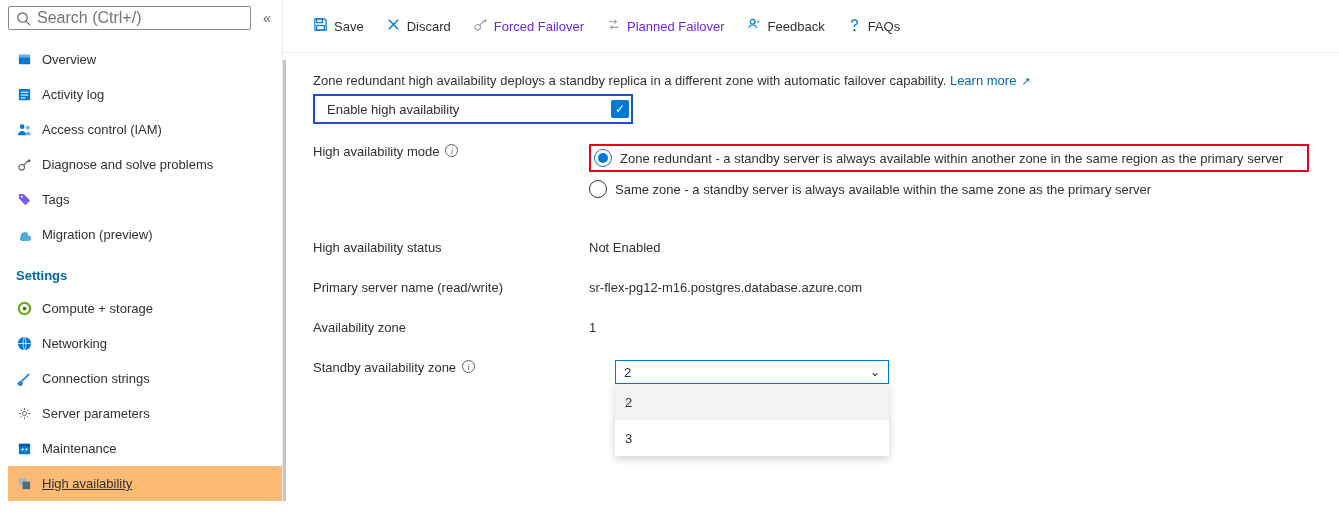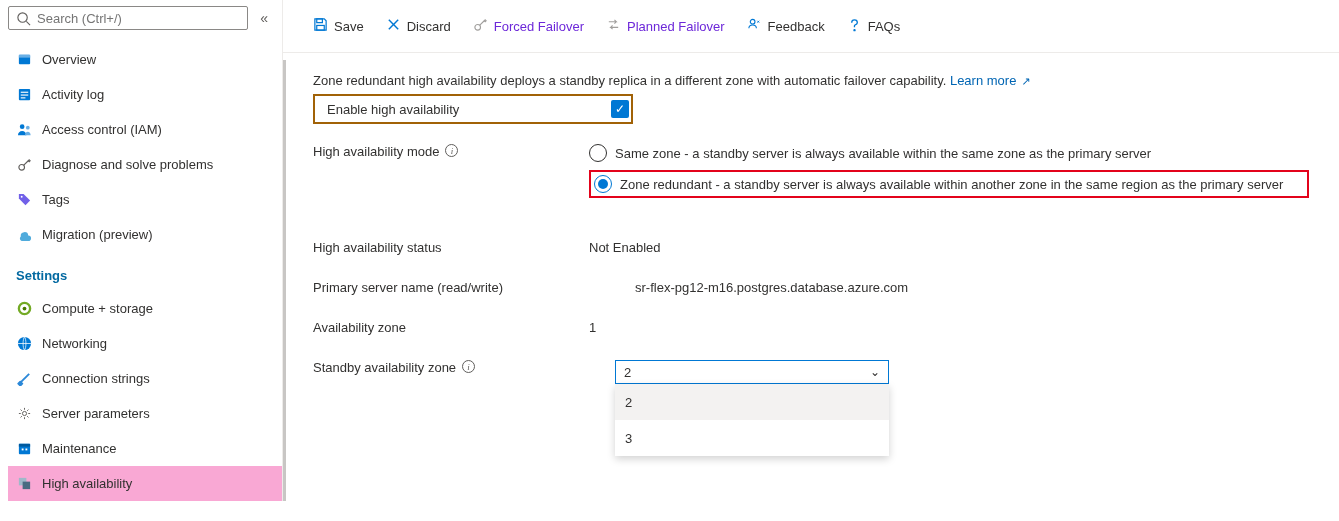--- a/index.html
+++ b/index.html
@@ -2,40 +2,40 @@
 <html><head>
   <meta charset="utf-8">
   <style>
     * { box-sizing: border-box; margin: 0; padding: 0; font-family: "Segoe UI", Arial, sans-serif; }
     body { font-size: 13px; color: #323130; background: #fff; width: 1339px; }
     .layout { display: flex; }
     
     .sidebar { width: 282px; padding: 6px 0 0 8px; }
     .search-row { display: flex; align-items: center; gap: 8px; padding-right: 10px; margin-bottom: 12px; }
     .search-box { flex: 1; display: flex; align-items: center; height: 24px; border: 1px solid #8a8886; border-radius: 2px; padding: 0 6px; gap: 6px; color: #605e5c; }
-    .search-box input { border: none; outline: none; flex: 1; font-size: 13px; color: #ec4899; background: transparent; }
+    .search-box input { border: none; outline: none; flex: 1; font-size: 16px; color: #ec4899; background: transparent; }
     .collapse-btn { color: #605e5c; cursor: pointer; font-size: 14px; padding: 2px 4px; }
     .nav-item { display: flex; align-items: center; gap: 10px; height: 35px; padding-left: 8px; cursor: pointer; }
-    .nav-item.active { background: #f9a8d4; }
+    .nav-item.active { background: #fdba74; text-decoration: underline; }
     .nav-label { flex: 1; }
     .section-header { padding: 16px 0 8px 8px; font-weight: 600; color: #0369a1; font-size: 13px; }
     
     .main { flex: 1; border-left: 1px solid #edebe9; position: relative; }
     .vbar { position: absolute; left: 0; top: 60px; bottom: 0; width: 3px; background: #c8c6c4; }
     .toolbar { display: flex; align-items: center; gap: 22px; height: 53px; padding-left: 30px; border-bottom: 1px solid #edebe9; }
     .tool-btn { display: flex; align-items: center; gap: 6px; cursor: pointer; color: #323130; }
     .tool-btn.disabled { color: #6d28d9; cursor: default; }
     .content { padding: 20px 30px; }
     .desc { margin-bottom: 10px; }
     .learn-link { color: #0065b3; text-decoration: none; }
     .ext-icon { font-size: 11px; margin-left: 2px; color: #0065b3; }
     .field-row { display: flex; align-items: flex-start; padding: 6px 0; min-height: 30px; }
     .field-label { width: 276px; flex-shrink: 0; display: flex; align-items: flex-start; gap: 6px; }
     .field-value { flex: 1; }
-    .redbox1 { border: 2px solid #a16207; display: inline-flex; align-items: center; height: 30px; padding: 0 2px; width: 320px; justify-content: space-between; }
+    .redbox1 { border: 2px solid #1d4ed8; display: inline-flex; align-items: center; height: 30px; padding: 0 2px; width: 320px; justify-content: space-between; }
     .chk { width: 18px; height: 18px; background: #0078d4; border-radius: 2px; display: flex; align-items: center; justify-content: center; color: #fff; font-size: 12px; cursor: pointer; }
     .radio-group { display: flex; flex-direction: column; gap: 8px; }
     .radio-row { display: flex; align-items: center; gap: 8px; cursor: pointer; padding-right: 6px; }
     .radio { width: 18px; height: 18px; border: 1px solid #323130; border-radius: 50%; display: flex; align-items: center; justify-content: center; flex-shrink: 0; }
     .radio.selected { border-color: #0078d4; }
     .radio.selected::after { content: ""; width: 10px; height: 10px; background: #0078d4; border-radius: 50%; }
     .redbox2 { border: 2px solid #e3031b; }
     .info-icon { width: 13px; height: 13px; border: 1px solid #605e5c; border-radius: 50%; display: inline-flex; align-items: center; justify-content: center; font-size: 9px; color: #605e5c; font-style: italic; font-family: Georgia, serif; }
     .dropdown-wrap { position: relative; display: inline-block; }
     .dropdown-btn { width: 274px; height: 24px; border: 1px solid #0078d4; display: flex; align-items: center; justify-content: space-between; padding: 0 8px; cursor: pointer; background: #fff; }
@@ -244,40 +244,40 @@
         </div>
       </div>
 
       <div class="field-row" style="align-items:flex-start;">
         <div class="field-label">
           <span>High availability mode</span>
           <span class="info-icon">i</span>
         </div>
         <div class="field-value">
           <div class="radio-group">
+            <label class="radio-row redbox2" style="padding:3px 6px 3px 0;">
+              <span class="radio selected" style="margin-left:3px;"></span>
+              <span>Zone redundant - a standby server is always available within another zone in the same region as the primary server</span>
+            </label>
             <label class="radio-row">
               <span class="radio"></span>
               <span>Same zone - a standby server is always available within the same zone as the primary server</span>
             </label>
-            <label class="radio-row redbox2" style="padding:3px 6px 3px 0;">
-              <span class="radio selected" style="margin-left:3px;"></span>
-              <span>Zone redundant - a standby server is always available within another zone in the same region as the primary server</span>
-            </label>
           </div>
         </div>
       </div>
 
       <div class="field-row" style="margin-top:30px;">
         <div class="field-label">
             <span>High availability status</span>
           </div>
         <div class="field-value"><span>Not Enabled</span></div>
       </div>
 
-      <div class="field-row" style="margin-top:10px;gap:46px;">
+      <div class="field-row" style="margin-top:10px;">
         <div class="field-label">
             <span>Primary server name (read/write)</span>
           </div>
         <div class="field-value"><span>sr-flex-pg12-m16.postgres.database.azure.com</span></div>
       </div>
 
       <div class="field-row" style="margin-top:10px;">
         <div class="field-label">
             <span>Availability zone</span>
           </div>

